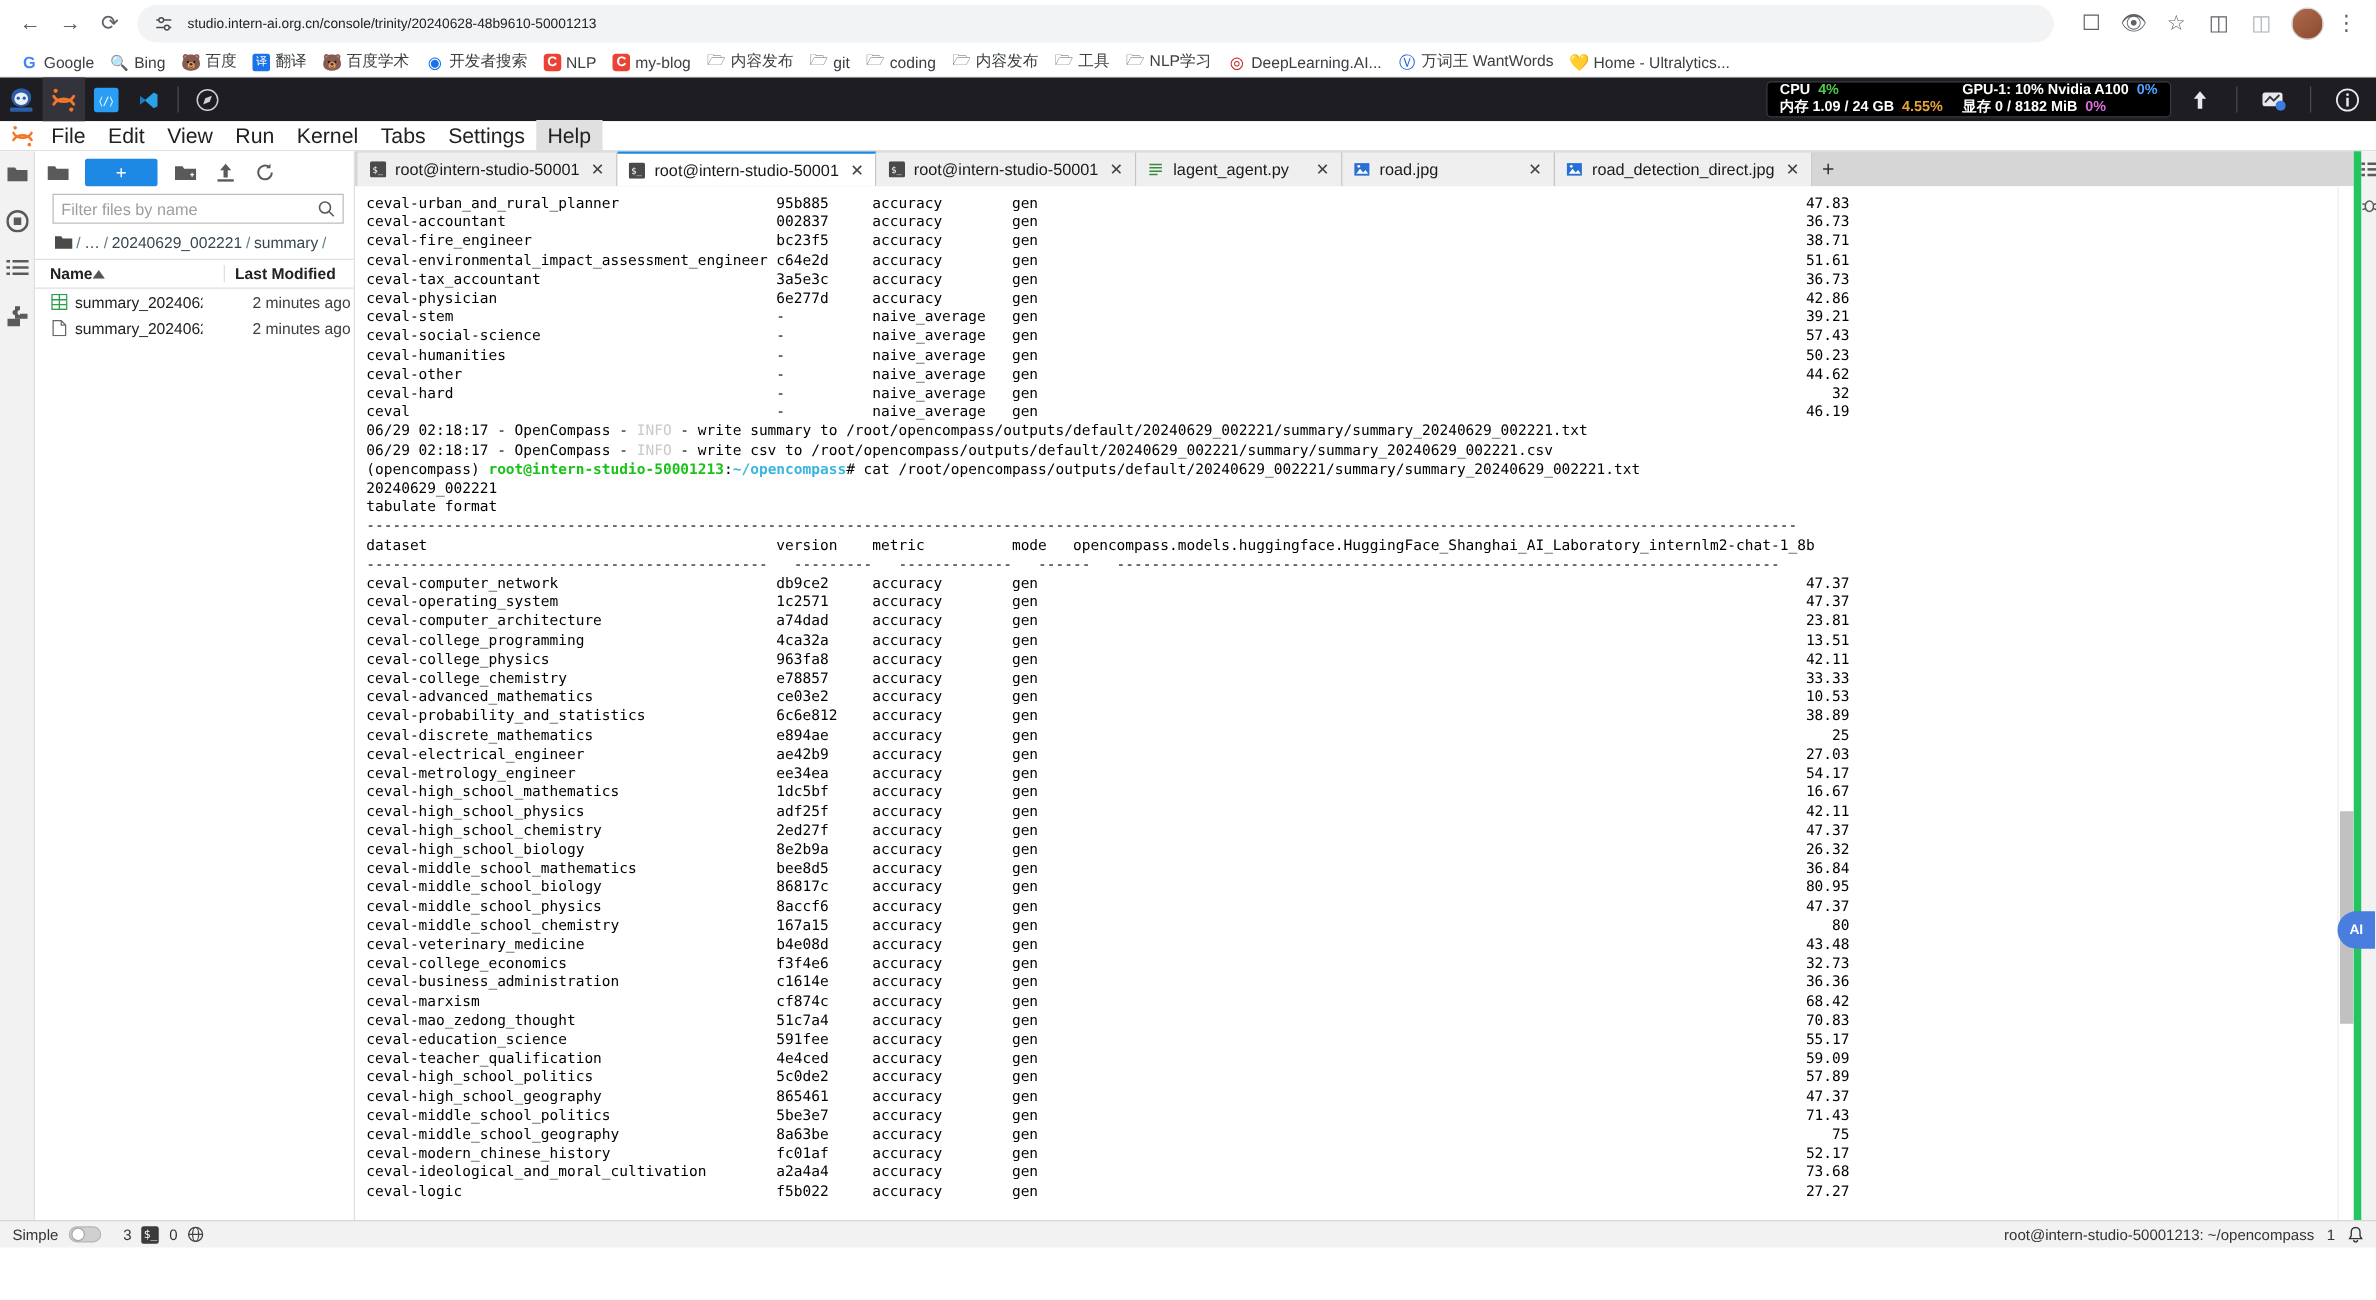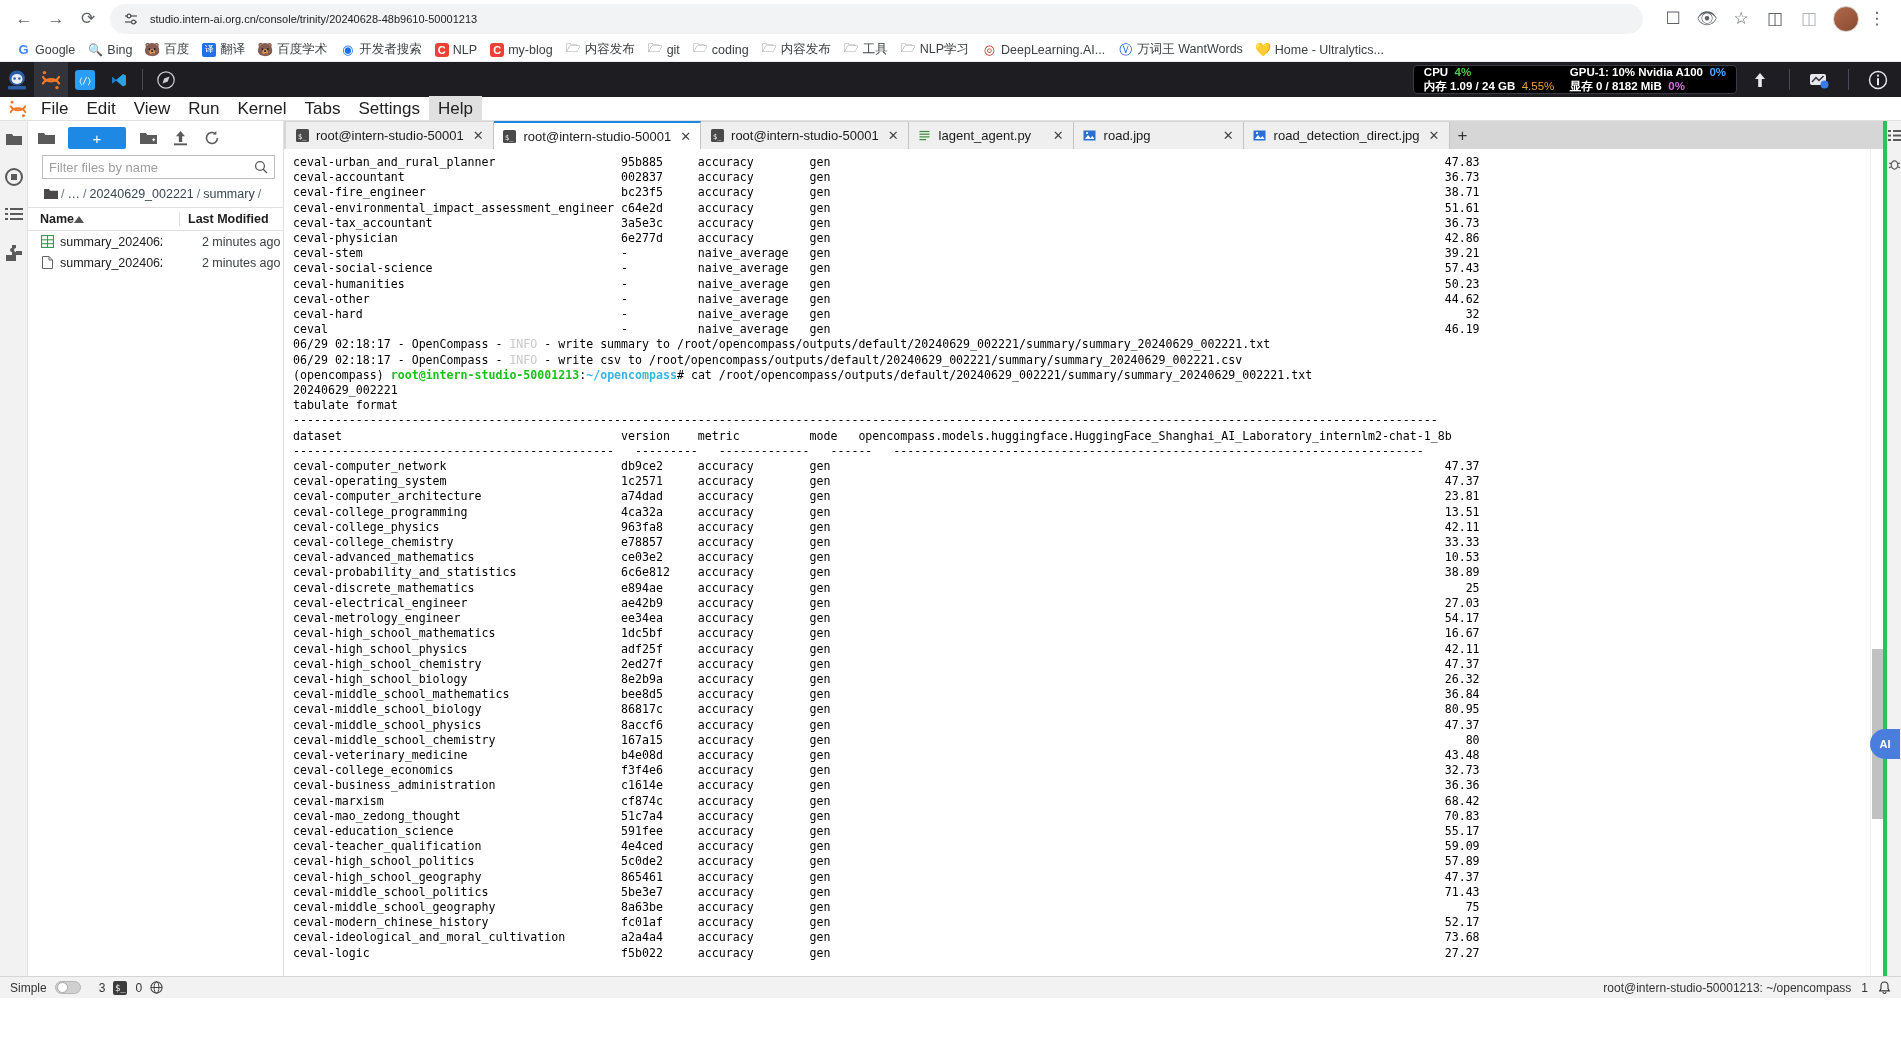--- a/index.html
+++ b/index.html
@@ -84,21 +84,21 @@
   .resource-box {
     background: #000000; border: 1px solid #3a3a44; border-radius: 4px;
     display: flex; flex-direction: column; justify-content: center;
     padding: 2px 10px; font-size: 11.5px; line-height: 13.5px;
     font-family: "Liberation Sans", sans-serif; margin: 3px 0;
     flex: 0 0 auto;
   }
   .res-row { display: flex; gap: 6px; white-space: nowrap; }
   .res-lbl { color: #ffffff; font-weight: bold; }
   .res-green { color: #4ec94e; font-weight: bold; }
-  .res-orange { color: #e8a33d; font-weight: normal; }
+  .res-orange { color: #e8a33d; font-weight: bold; }
   .res-blue { color: #4da3ff; font-weight: bold; }
   .res-pink { color: #d86fd8; font-weight: bold; }
   .res-col { width: 140px; }
   .dark-icon {
     width: 46px; display: flex; align-items: center; justify-content: center;
     color: #e4e4e8; flex: 0 0 auto;
   }
 
   
   .menubar {
@@ -200,21 +200,21 @@
   .term-thumb {
     position: absolute; left: 1px; width: 11px; background: #c1c1c1;
     border-radius: 0;
   }
   .c-green { color: #19c219; font-weight: bold; }
   .c-cyan  { color: #3ab5e0; font-weight: bold; }
   .c-grey  { color: #c9c9c9; margin-top: 48px; }
 
   
   .rrail {
-    width: 18px; background: #f2f2f2; border-left: 4px solid #22c55e;
+    width: 18px; background: #f2f2f2; border-left: 6px solid #22c55e;
     display: flex; flex-direction: column; align-items: center; padding-top: 8px;
     gap: 16px; flex: 0 0 auto; position: relative;
   }
   .rrail-ico { color: #616161; font-size: 12px; }
   .ai-badge {
     position: absolute; right: 1px; top: 608px;
     width: 30px; height: 30px; border-radius: 50% 0 0 50%;
     background: #4a7ede; color: #fff; font-size: 11px; font-weight: bold;
     display: flex; align-items: center; justify-content: center;
   }

